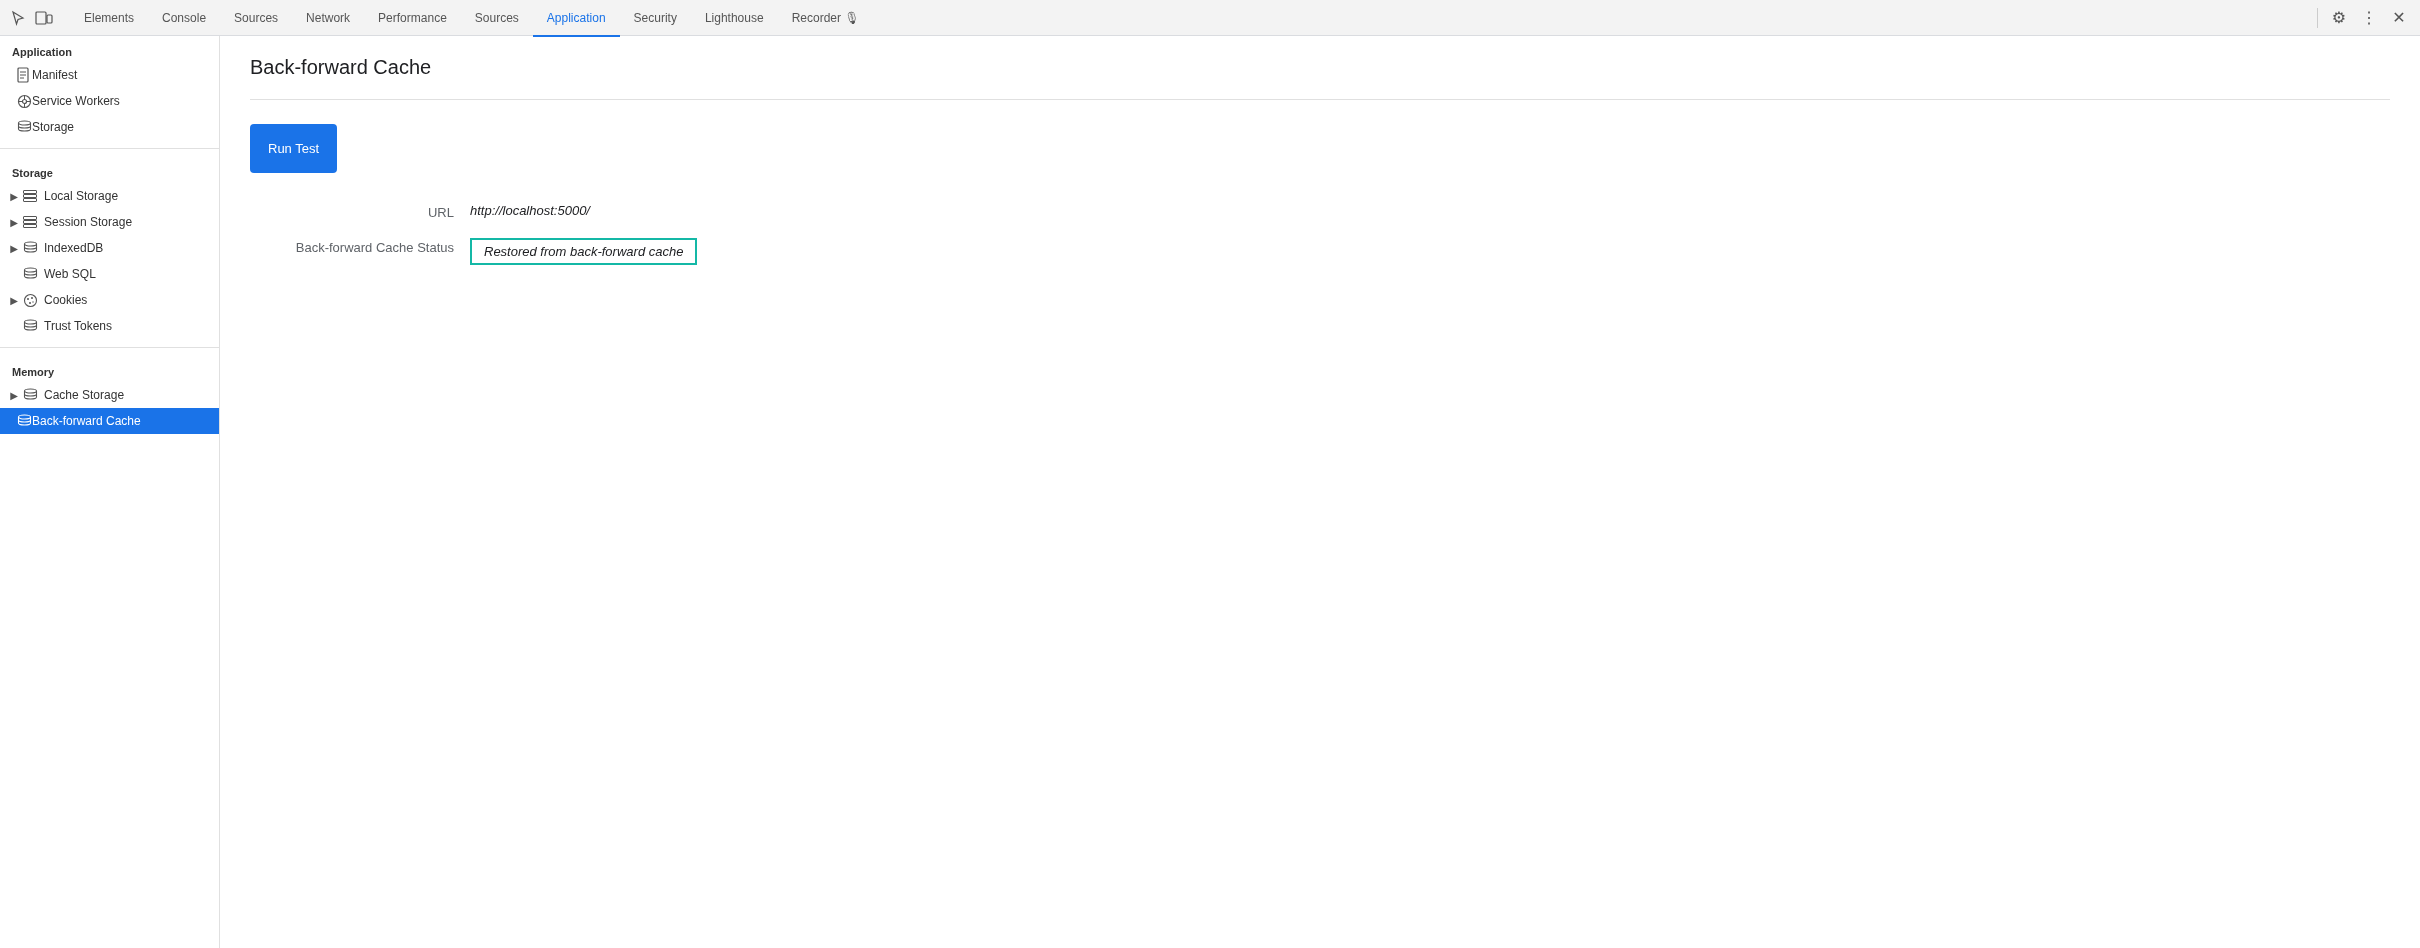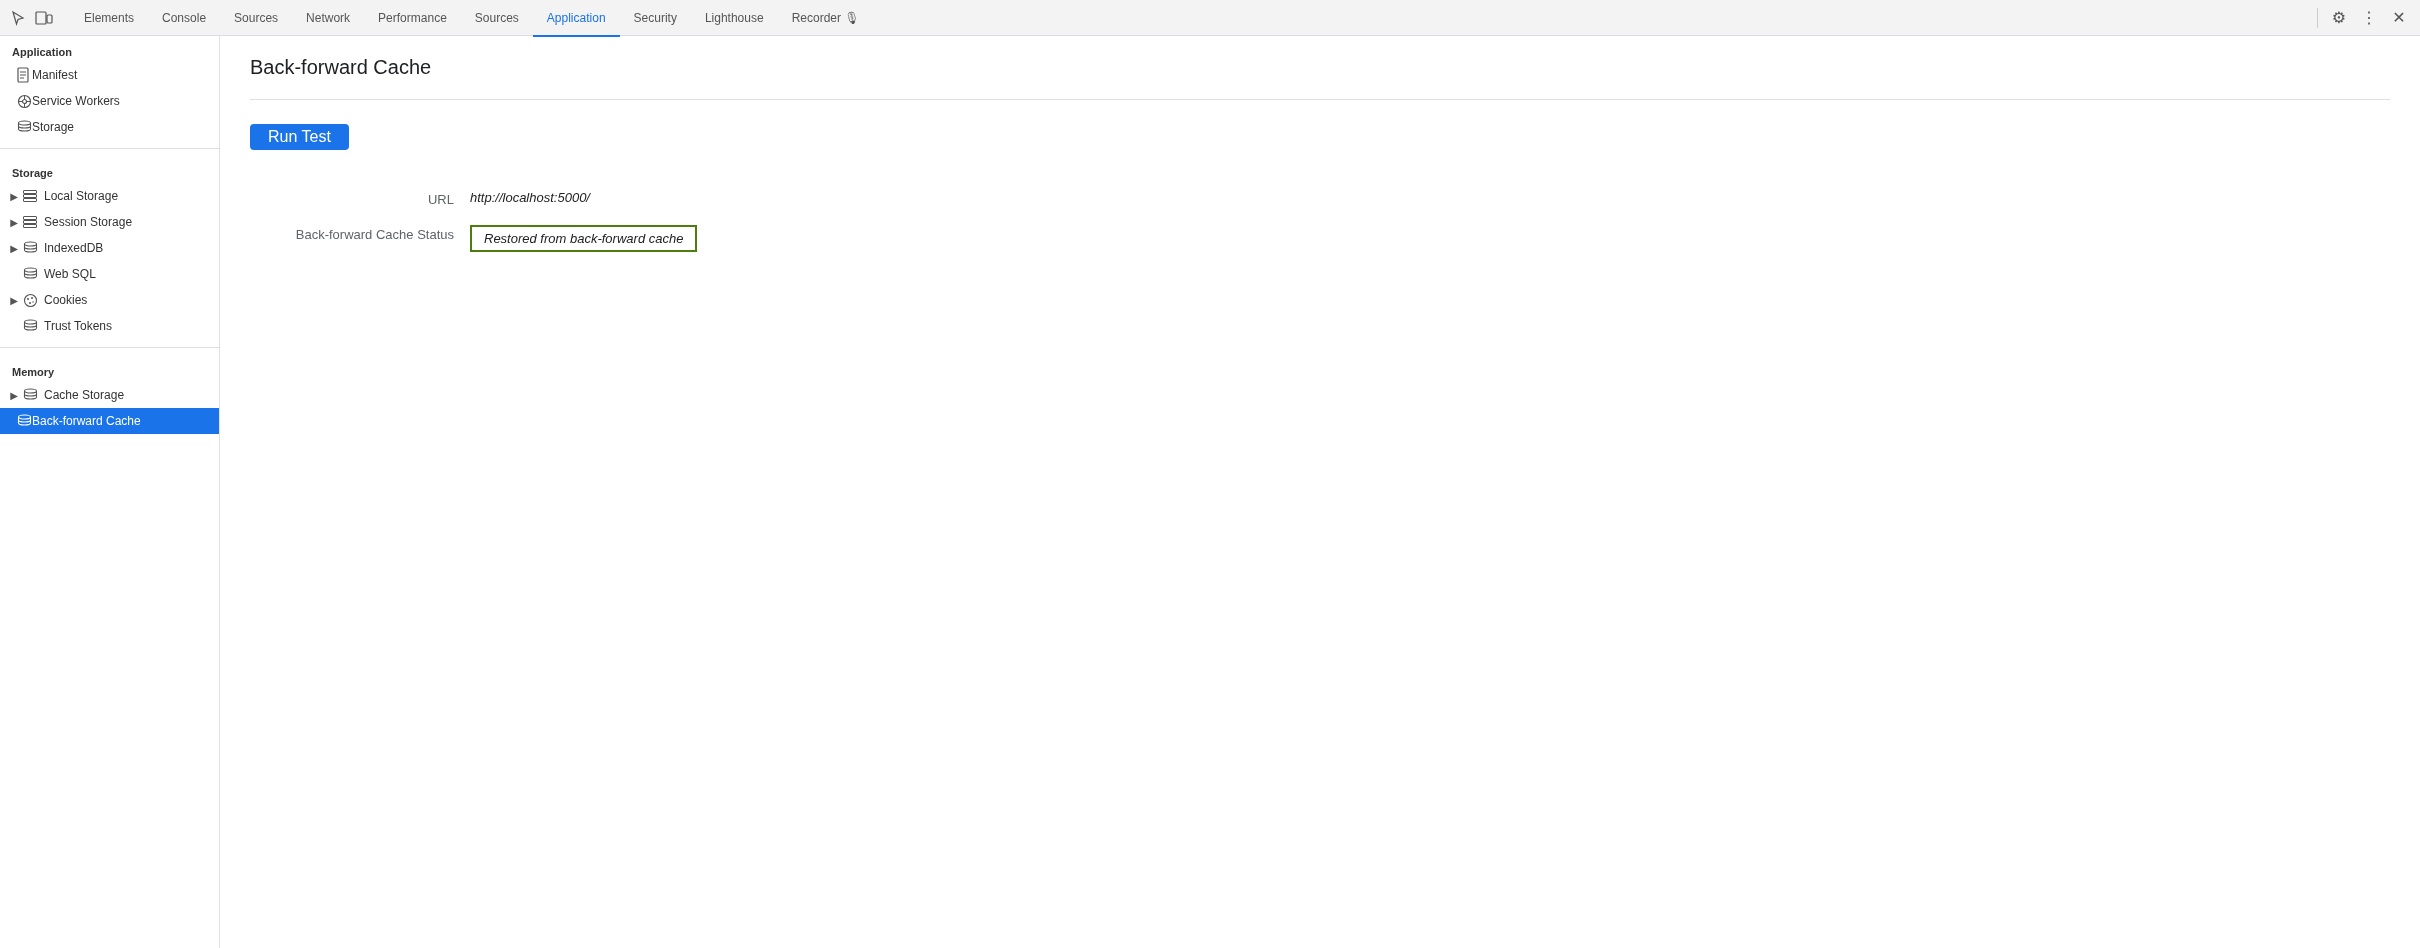--- a/index.html
+++ b/index.html
@@ -178,24 +178,24 @@
       height: 1px;
       background: #e0e0e0;
       margin-bottom: 24px;
     }
 
     .run-test-btn {
       background: #1a73e8;
       color: #fff;
       border: none;
       border-radius: 4px;
-      padding: 4px 18px;
-      font-size: 16px;
-      cursor: pointer;
-      margin-bottom: 40px;
+      padding: 17px 18px;
+      font-size: 13px;
+      cursor: pointer;
+      margin-bottom: 30px;
       font-weight: 500;
     }
 
     .info-row {
       display: flex;
       align-items: flex-start;
       margin-bottom: 18px;
     }
 
     .info-label {
@@ -207,21 +207,21 @@
       padding-top: 2px;
     }
 
     .info-value {
       font-size: 13px;
       color: #202124;
       font-style: italic;
     }
 
     .cache-status-box {
-      border: 2px solid #4d7c0f;
+      border: 2px solid #14b8a6;
       padding: 4px 12px;
       font-size: 13px;
       color: #202124;
       display: inline-block;
     }
 
     
     svg { display: block; }
   </style>
 </head>

